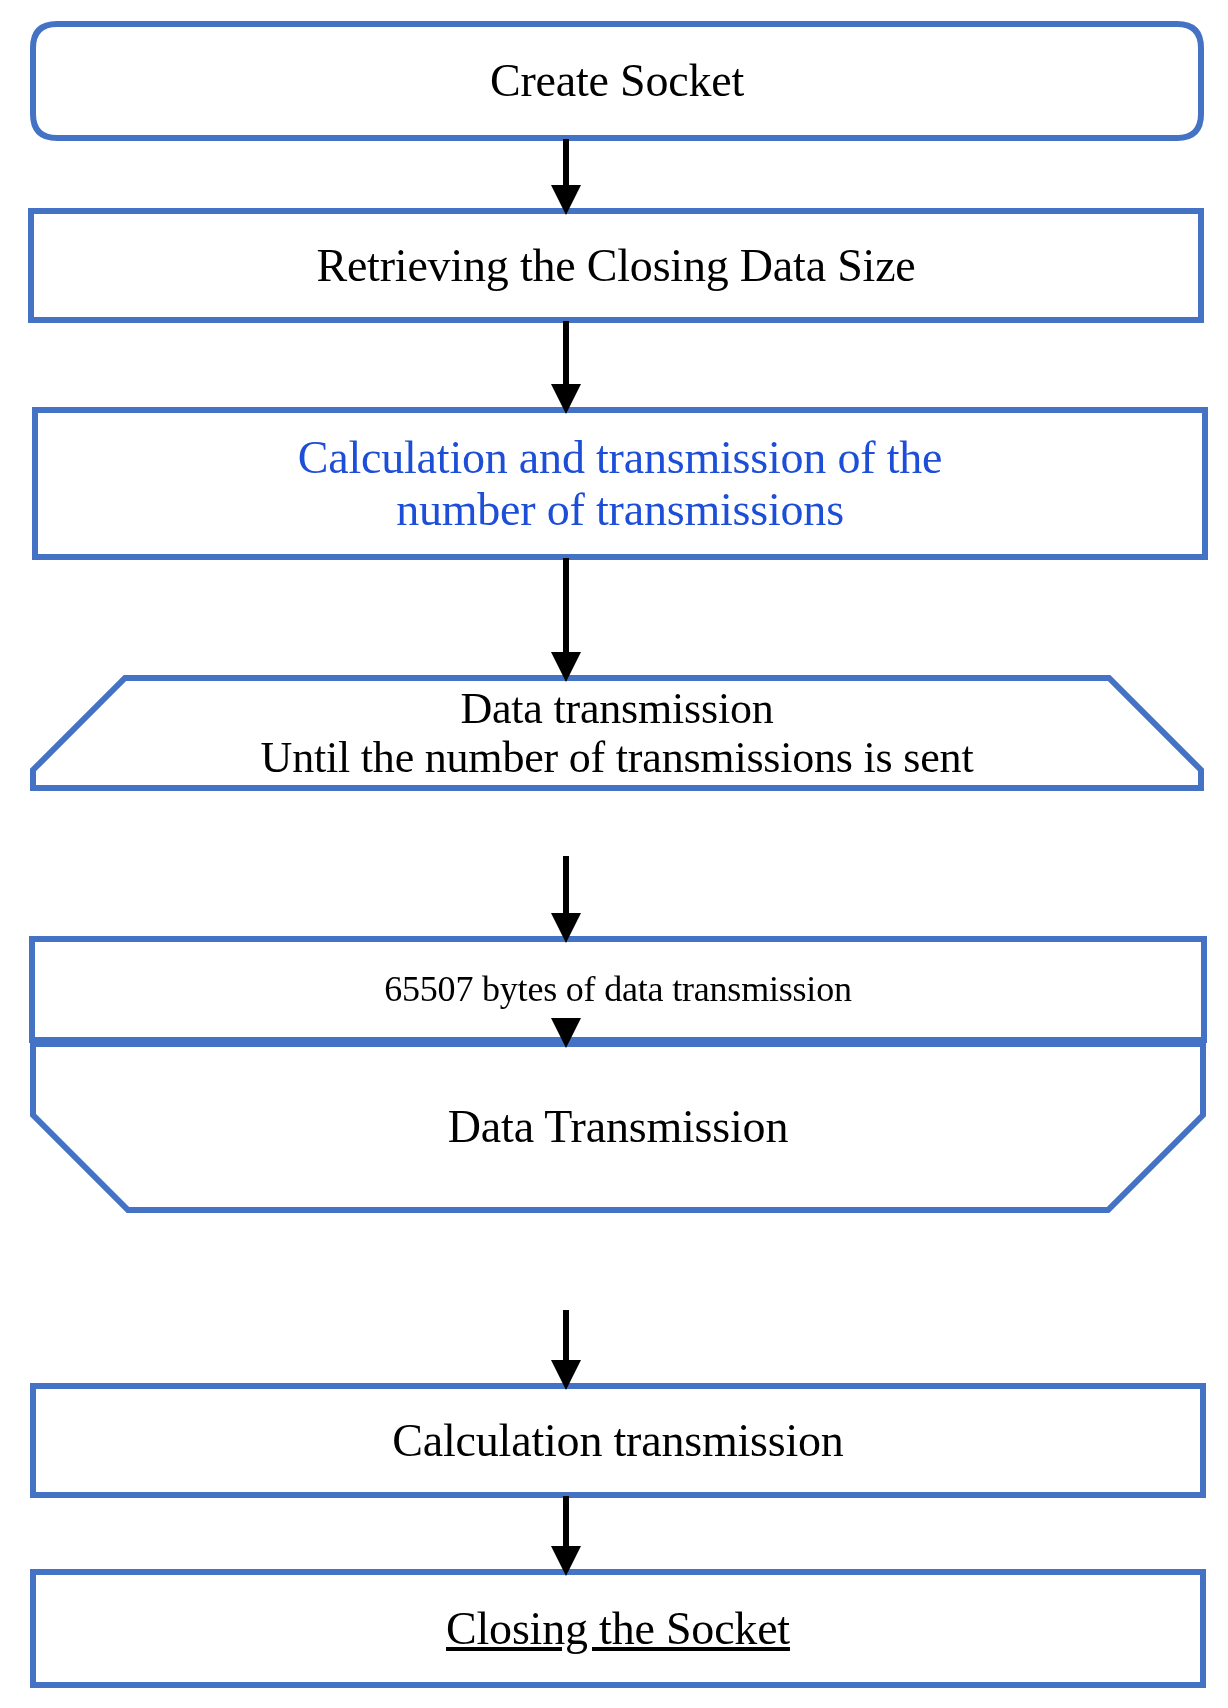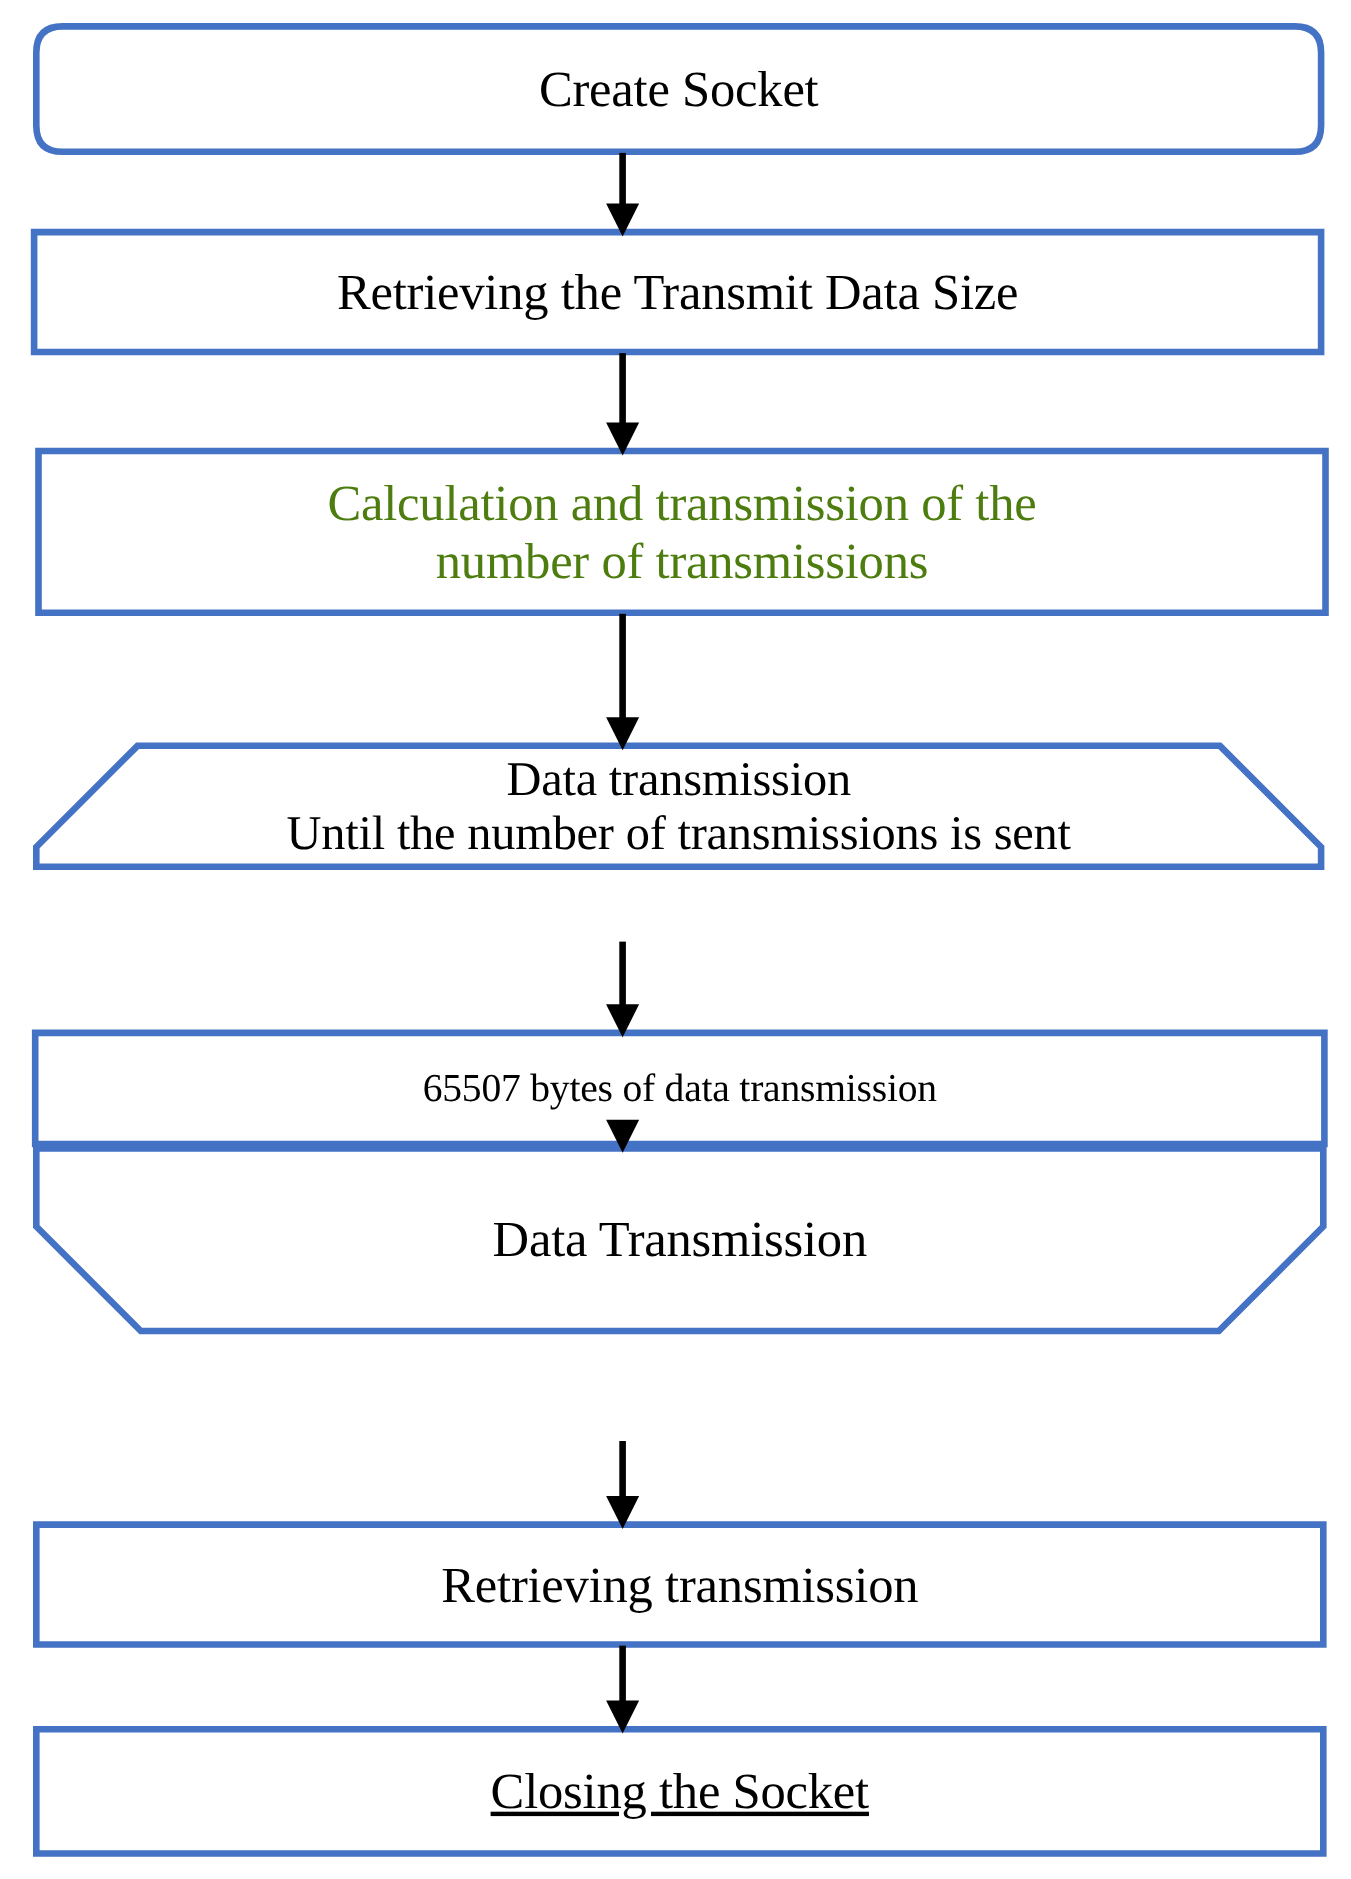--- a/index.html
+++ b/index.html
@@ -85,23 +85,23 @@
         <line x1="566" y1="1310" x2="566" y2="1364" stroke="#000000" stroke-width="6"></line>
         <polygon points="551,1360 581,1360 566,1390" fill="#000000"></polygon>
       </g>
       <g>
         <line x1="566" y1="1496" x2="566" y2="1550" stroke="#000000" stroke-width="6"></line>
         <polygon points="551,1546 581,1546 566,1576" fill="#000000"></polygon>
       </g>
     </svg>
   <div id="label-layer">
       <div class="node-label" style="left: 33px; top: 24px; width: 1168px; height: 114px; font-size: 46px; color: rgb(0, 0, 0);">Create Socket</div>
-      <div class="node-label" style="left: 31px; top: 211px; width: 1170px; height: 109px; font-size: 46px; color: rgb(0, 0, 0);">Retrieving the Transmit Data Size</div>
-      <div class="node-label" style="left: 35px; top: 410px; width: 1170px; height: 147px; font-size: 46px; color: #4d7c0f;">Calculation and transmission of the
+      <div class="node-label" style="left: 31px; top: 211px; width: 1170px; height: 109px; font-size: 46px; color: rgb(0, 0, 0);">Retrieving the Closing Data Size</div>
+      <div class="node-label" style="left: 35px; top: 410px; width: 1170px; height: 147px; font-size: 46px; color: #1d4ed8;">Calculation and transmission of the
 number of transmissions</div>
       <div class="node-label" style="left: 33px; top: 678px; width: 1168px; height: 110px; font-size: 44px; color: rgb(0, 0, 0);">Data transmission
 Until the number of transmissions is sent</div>
       <div class="node-label" style="left: 32px; top: 939px; width: 1172px; height: 101px; font-size: 36px; color: rgb(0, 0, 0);">65507 bytes of data transmission</div>
       <div class="node-label" style="left: 33px; top: 1044px; width: 1170px; height: 166px; font-size: 46px; color: rgb(0, 0, 0);">Data Transmission</div>
-      <div class="node-label" style="left: 33px; top: 1386px; width: 1170px; height: 109px; font-size: 46px; color: rgb(0, 0, 0);">Retrieving transmission</div>
+      <div class="node-label" style="left: 33px; top: 1386px; width: 1170px; height: 109px; font-size: 46px; color: rgb(0, 0, 0);">Calculation transmission</div>
       <div class="node-label" style="left: 33px; top: 1572px; width: 1170px; height: 113px; font-size: 46px; color: rgb(0, 0, 0); text-decoration: underline;">Closing the Socket</div>
     </div>
 </div>
 
 </body></html>

